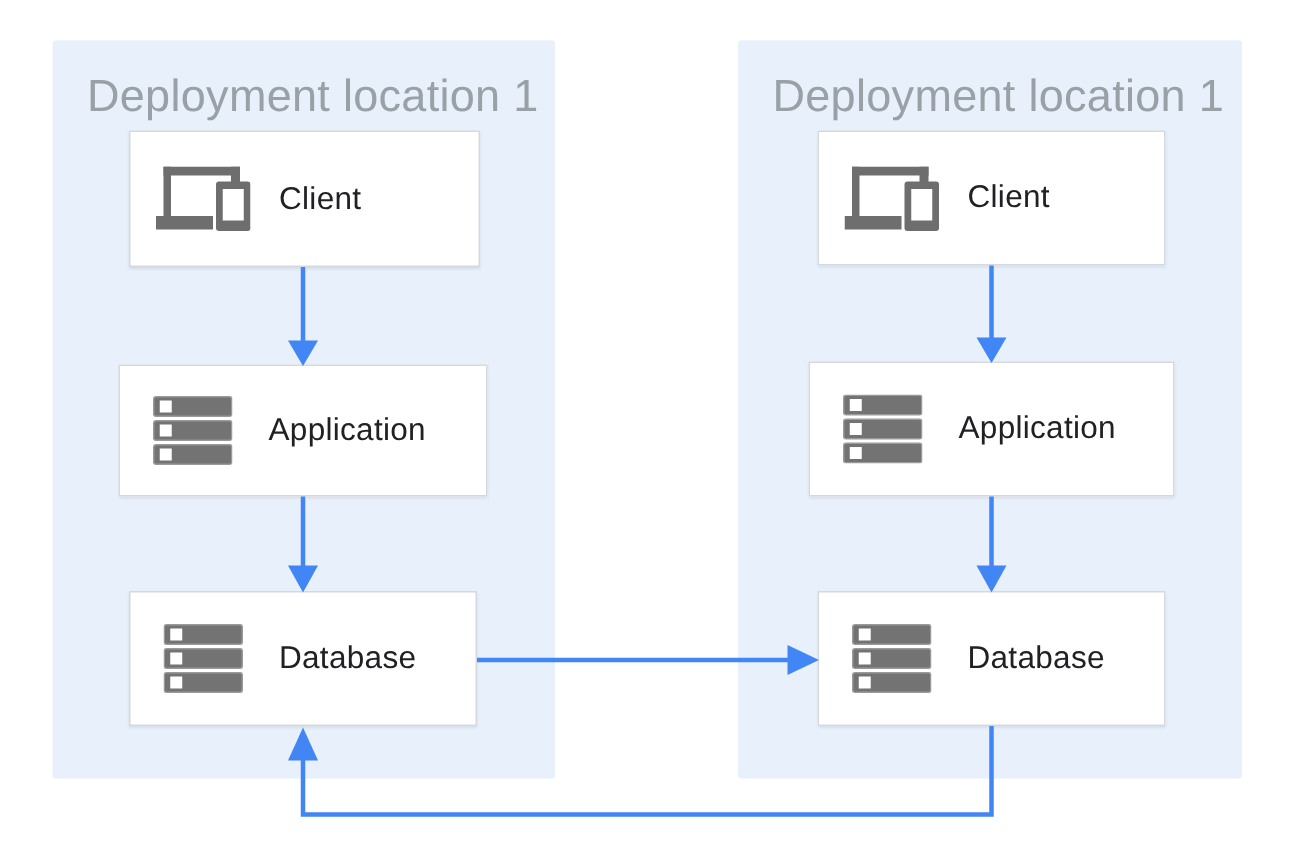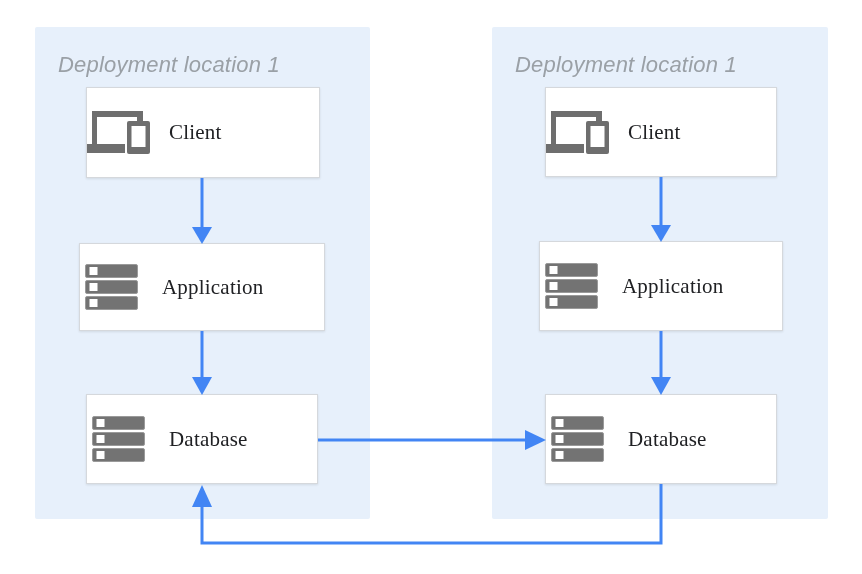--- a/index.html
+++ b/index.html
@@ -4,33 +4,32 @@
 <style>
   html,body{margin:0;padding:0;background:#ffffff;}
   body{font-family:"Liberation Sans","DejaVu Sans",sans-serif;}
   .canvas{position:relative;width:862px;height:574px;background:#ffffff;overflow:hidden;}
 
   .panel{position:absolute;top:27px;height:492px;background:#E7F0FB;border-radius:2px;}
   .panel-1{left:35px;width:335px;}
   .panel-2{left:492px;width:336px;}
   .panel-title{
     margin:25px 11px 0 23px;
-    font-size:22px;line-height:26px;
+    font-size:30px;line-height:26px;
     color:#9AA0A6;letter-spacing:.2px;
     white-space:nowrap;
-    font-style:italic;
   }
 
   .node{
     position:absolute;z-index:2;
     background:#ffffff;
     border:1px solid #D5D8DC;
     box-shadow:0 1px 2px rgba(60,64,67,.12);
     display:flex;align-items:center;
-    box-sizing:border-box;font-family:Liberation Serif, serif;
+    padding-left:17px;box-sizing:border-box;
   }
   .icon-slot{width:63px;min-width:63px;display:flex;justify-content:center;align-items:center;margin-right:19px;}
   .node-label{font-size:21px;color:#202124;letter-spacing:.2px;white-space:nowrap;}
 
   .box-c1{left:86px;top:87px;width:234px;height:91px;}
   .box-a1{left:79px;top:243px;width:246px;height:88px;}
   .box-d1{left:86px;top:394px;width:232px;height:90px;}
   .box-c2{left:545px;top:87px;width:232px;height:90px;}
   .box-a2{left:539px;top:241px;width:244px;height:90px;}
   .box-d2{left:545px;top:394px;width:232px;height:90px;}

